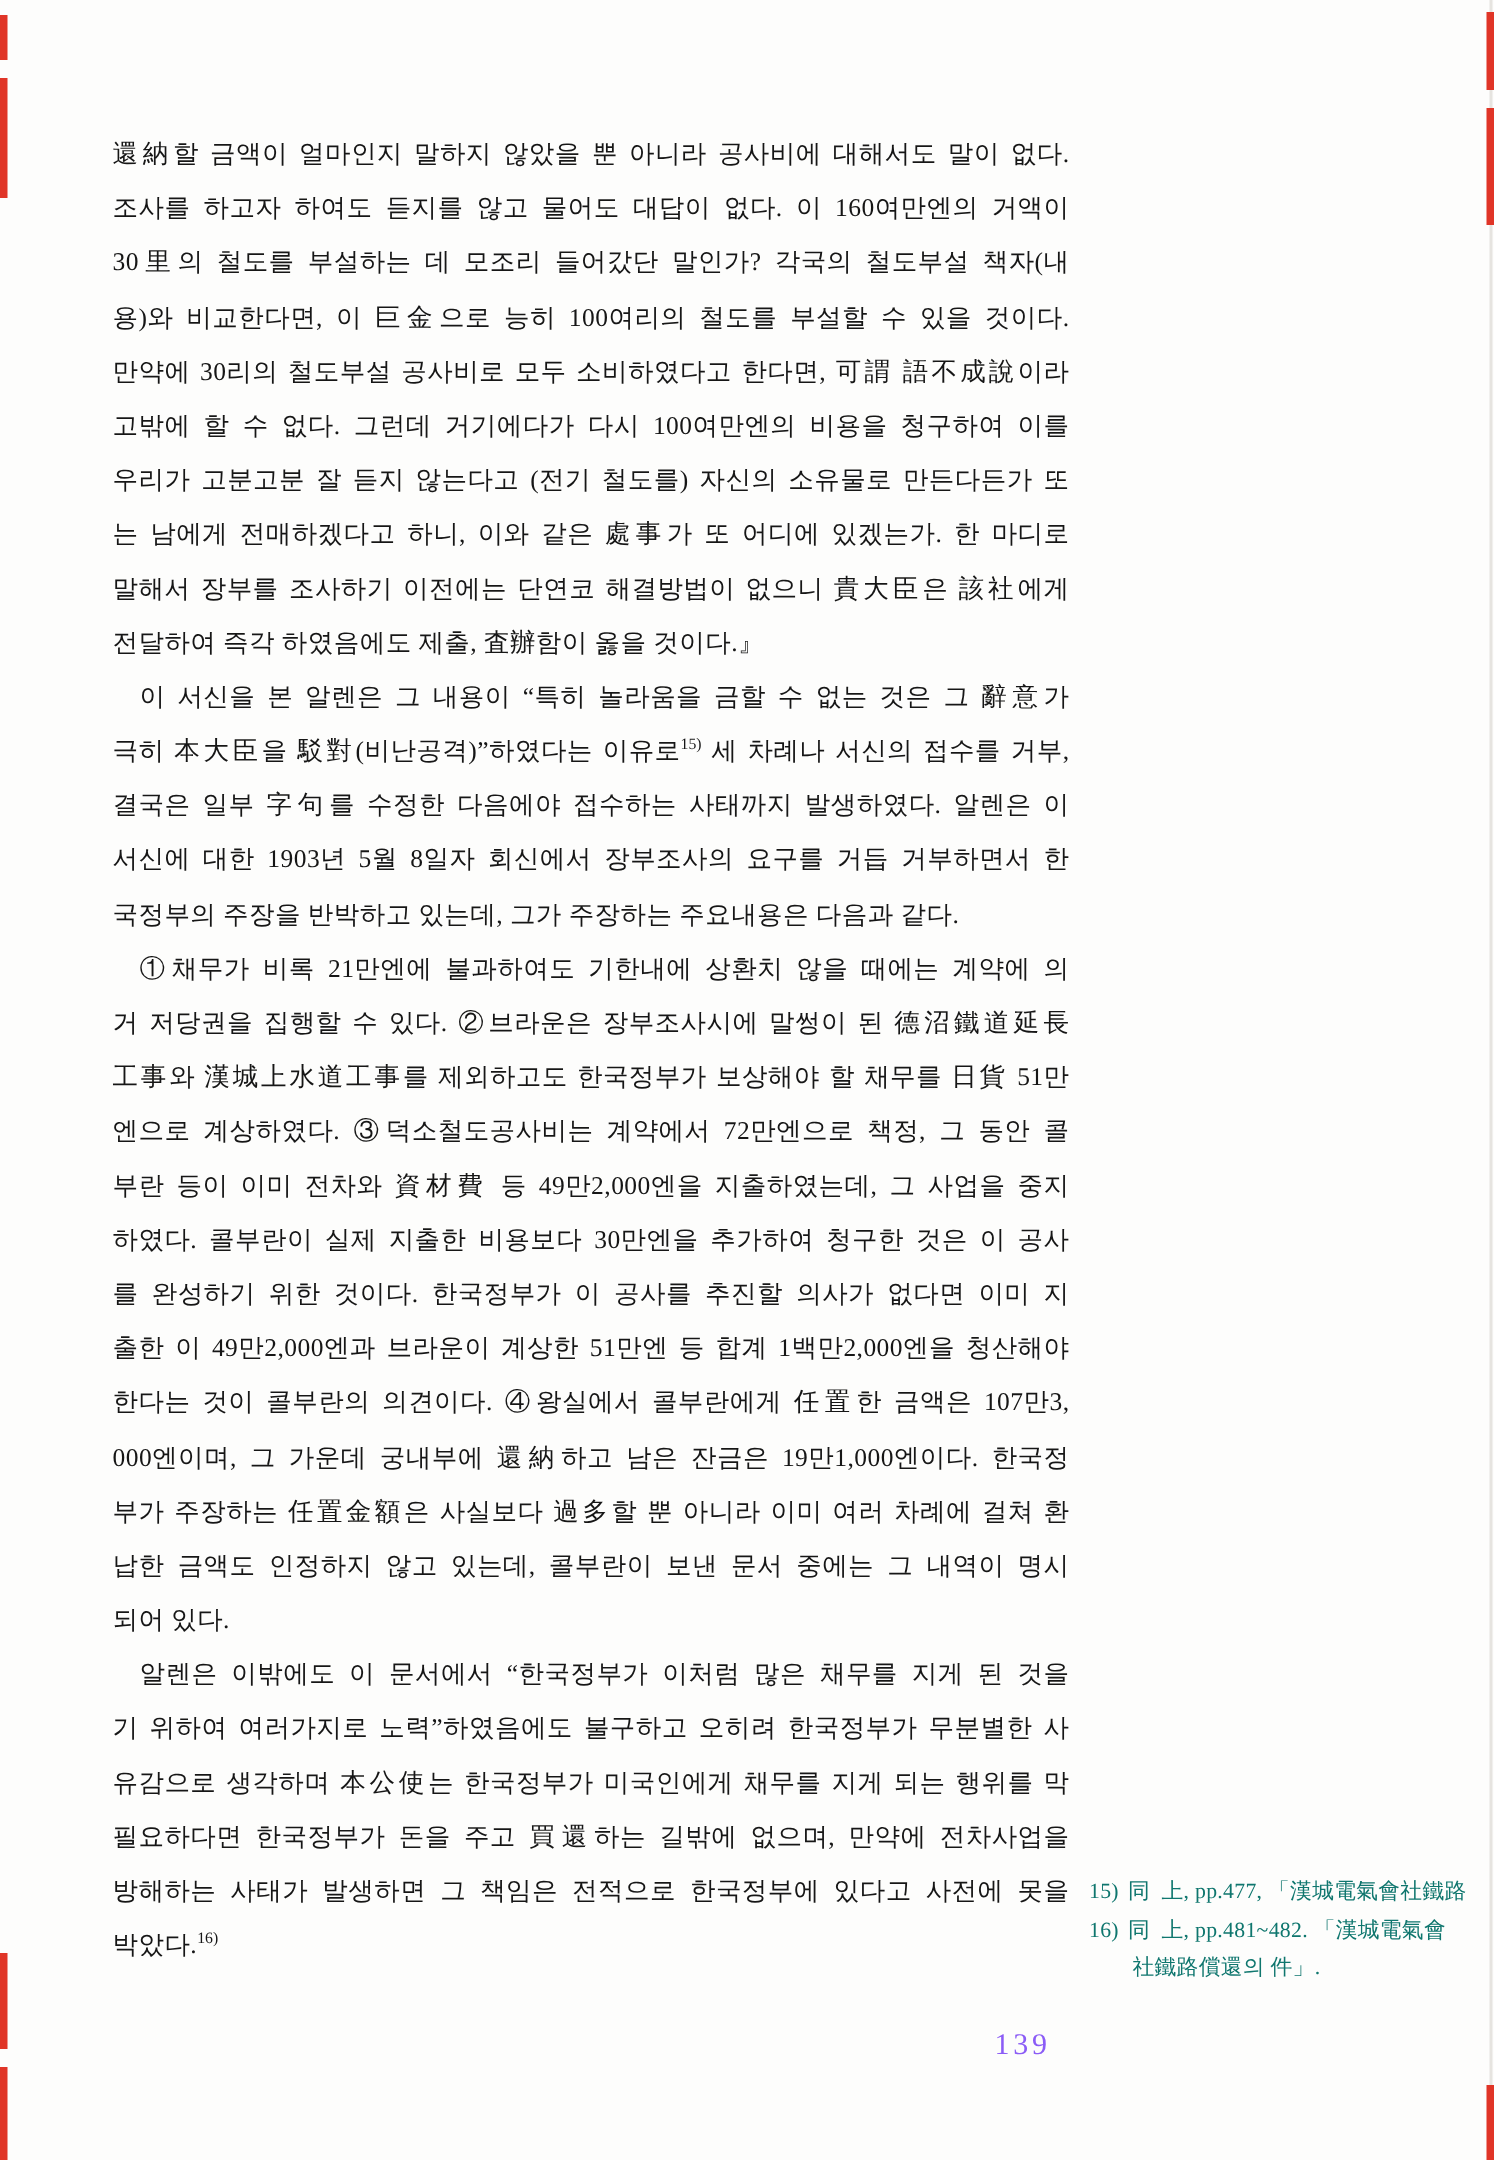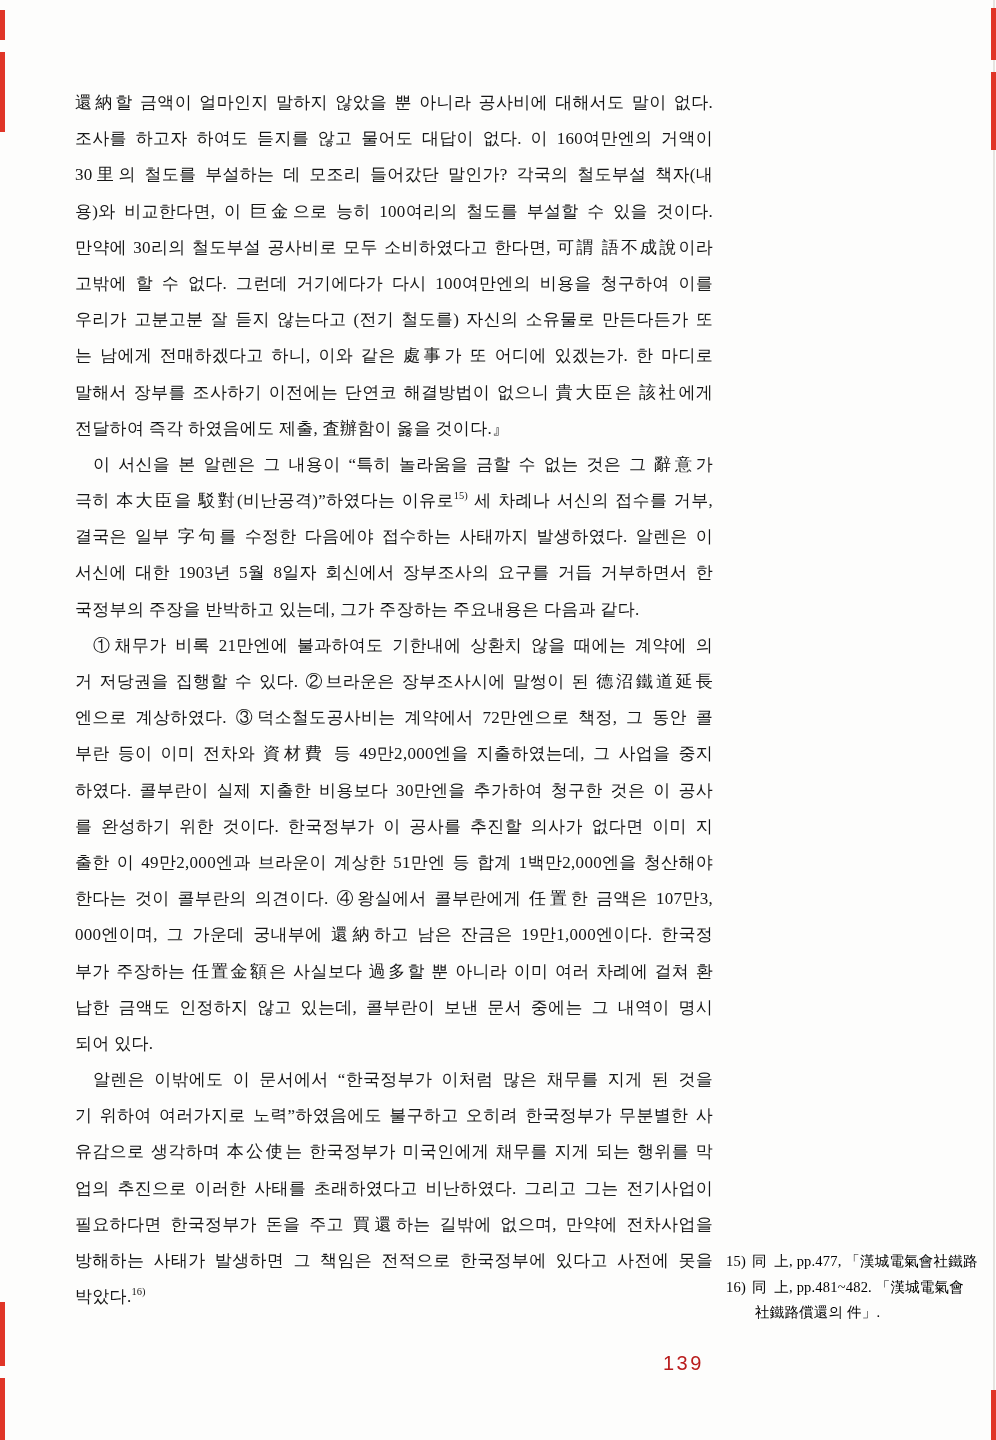--- a/index.html
+++ b/index.html
@@ -41,34 +41,34 @@
   .line.indent{text-indent:18px;}
   .line sup{
     font-size:10.5px;
     line-height:0;
     vertical-align:7px;
     letter-spacing:0;
   }
   
   .footnotes{
     position:absolute;left:726px;top:1249px;width:264px;
-    font-size:14.5px;color:#000000;
+    font-size:14.5px;color:#0f766e;
   }
   .fn-line{
     line-height:25.5px;
     white-space:pre-wrap;
     letter-spacing:0.2px;
   }
   .fn-line.cont{padding-left:29px;}
   .fn-marker{padding-right:6px;}
   
   .page-number{
     position:absolute;left:663px;top:1352px;
-    font-size:20px;letter-spacing:2.5px;color:#b91c1c;
-    font-family:Liberation Sans, sans-serif;
+    font-size:20px;letter-spacing:2.5px;color:#8b5cf6;
+    font-family:Liberation Serif, serif;
   }
 </style>
 </head>
 <body>
 
 <div class="page">
 
   <div class="edge-shadow"></div>
 
   <div class="red-mark l1"></div>
@@ -90,34 +90,34 @@
       <div class="line">는 남에게 전매하겠다고 하니, 이와 같은 處事가 또 어디에 있겠는가. 한 마디로</div>
       <div class="line">말해서 장부를 조사하기 이전에는 단연코 해결방법이 없으니 貴大臣은 該社에게</div>
       <div class="line last">전달하여 즉각 하였음에도 제출, 査辦함이 옳을 것이다.』</div>
       <div class="line indent">이 서신을 본 알렌은 그 내용이 “특히 놀라움을 금할 수 없는 것은 그 辭意가</div>
       <div class="line">극히 本大臣을 駁對(비난공격)”하였다는 이유로<sup>15)</sup> 세 차례나 서신의 접수를 거부,</div>
       <div class="line">결국은 일부 字句를 수정한 다음에야 접수하는 사태까지 발생하였다. 알렌은 이</div>
       <div class="line">서신에 대한 1903년 5월 8일자 회신에서 장부조사의 요구를 거듭 거부하면서 한</div>
       <div class="line last">국정부의 주장을 반박하고 있는데, 그가 주장하는 주요내용은 다음과 같다.</div>
       <div class="line indent">①채무가 비록 21만엔에 불과하여도 기한내에 상환치 않을 때에는 계약에 의</div>
       <div class="line">거 저당권을 집행할 수 있다. ②브라운은 장부조사시에 말썽이 된 德沼鐵道延長</div>
+      <div class="line">工事와 漢城上水道工事를 제외하고도 한국정부가 보상해야 할 채무를 日貨 51만</div>
       <div class="line">엔으로 계상하였다. ③덕소철도공사비는 계약에서 72만엔으로 책정, 그 동안 콜</div>
       <div class="line">부란 등이 이미 전차와 資材費 등 49만2,000엔을 지출하였는데, 그 사업을 중지</div>
       <div class="line">하였다. 콜부란이 실제 지출한 비용보다 30만엔을 추가하여 청구한 것은 이 공사</div>
       <div class="line">를 완성하기 위한 것이다. 한국정부가 이 공사를 추진할 의사가 없다면 이미 지</div>
       <div class="line">출한 이 49만2,000엔과 브라운이 계상한 51만엔 등 합계 1백만2,000엔을 청산해야</div>
       <div class="line">한다는 것이 콜부란의 의견이다. ④왕실에서 콜부란에게 任置한 금액은 107만3,</div>
       <div class="line">000엔이며, 그 가운데 궁내부에 還納하고 남은 잔금은 19만1,000엔이다. 한국정</div>
       <div class="line">부가 주장하는 任置金額은 사실보다 過多할 뿐 아니라 이미 여러 차례에 걸쳐 환</div>
       <div class="line">납한 금액도 인정하지 않고 있는데, 콜부란이 보낸 문서 중에는 그 내역이 명시</div>
       <div class="line last">되어 있다.</div>
       <div class="line indent">알렌은 이밖에도 이 문서에서 “한국정부가 이처럼 많은 채무를 지게 된 것을</div>
       <div class="line">기 위하여 여러가지로 노력”하였음에도 불구하고 오히려 한국정부가 무분별한 사</div>
       <div class="line">유감으로 생각하며 本公使는 한국정부가 미국인에게 채무를 지게 되는 행위를 막</div>
-      <div class="line">업의 추진으로 이러한 사태를 초래하였다고 비난하였다. 그리고 그는 전기사업이</div>
       <div class="line">필요하다면 한국정부가 돈을 주고 買還하는 길밖에 없으며, 만약에 전차사업을</div>
       <div class="line">방해하는 사태가 발생하면 그 책임은 전적으로 한국정부에 있다고 사전에 못을</div>
       <div class="line last">박았다.<sup>16)</sup></div>
     </div>
 
   <div class="footnotes">
       <div class="footnote">
         <div class="fn-line"><span class="fn-marker">15)</span>同  上, pp.477, 「漢城電氣會社鐵路</div>
       </div>
       <div class="footnote">

